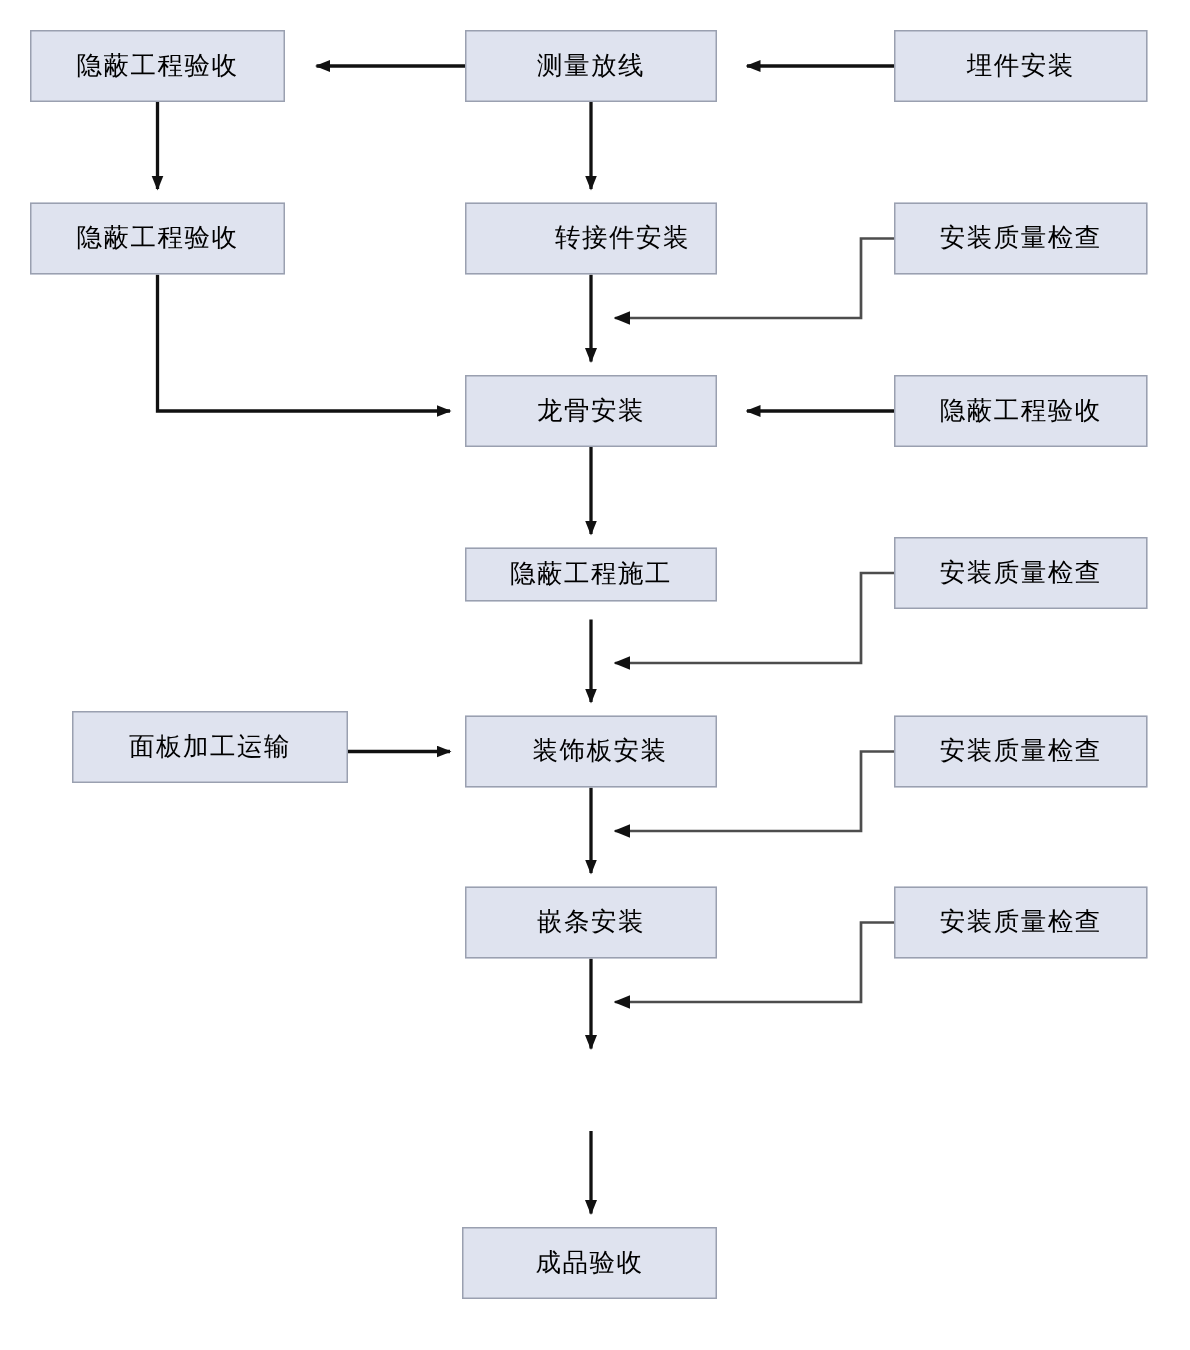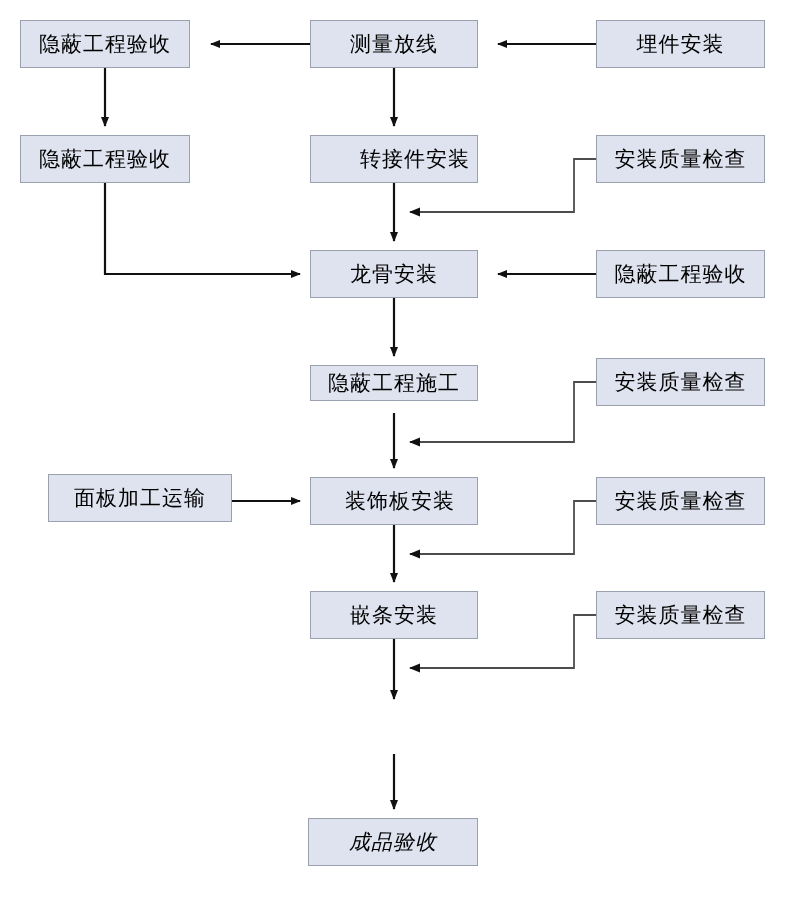--- a/index.html
+++ b/index.html
@@ -28,21 +28,21 @@
   }
   .node-box {
     position: absolute;
     box-sizing: border-box;
     background: #dfe3ef;
     border: 1px solid #9aa0b0;
     display: flex;
     align-items: center;
     justify-content: center;
     color: #000000;
-    font-size: 21px;
+    font-size: 17px;
     letter-spacing: 1px;
     white-space: nowrap;
     font-family: "DejaVu Sans", "Liberation Sans", sans-serif;
   }
   .node-label {
     display: block;
     line-height: 1;
   }
 </style>
 </head>
@@ -183,17 +183,17 @@
 
   <div class="node-box" style="left:310px; top:591px; width:168px; height:48px;">
     <span class="node-label">嵌条安装</span>
   </div>
 
   <div class="node-box" style="left:596px; top:591px; width:169px; height:48px;">
     <span class="node-label">安装质量检查</span>
   </div>
 
 
-  <div class="node-box" style="left:308px; top:818px; width:170px; height:48px;font-style:italic;">
+  <div class="node-box" style="left:308px; top:818px; width:170px; height:48px;">
     <span class="node-label">成品验收</span>
   </div>
 
 </div>
 
 </body></html>

